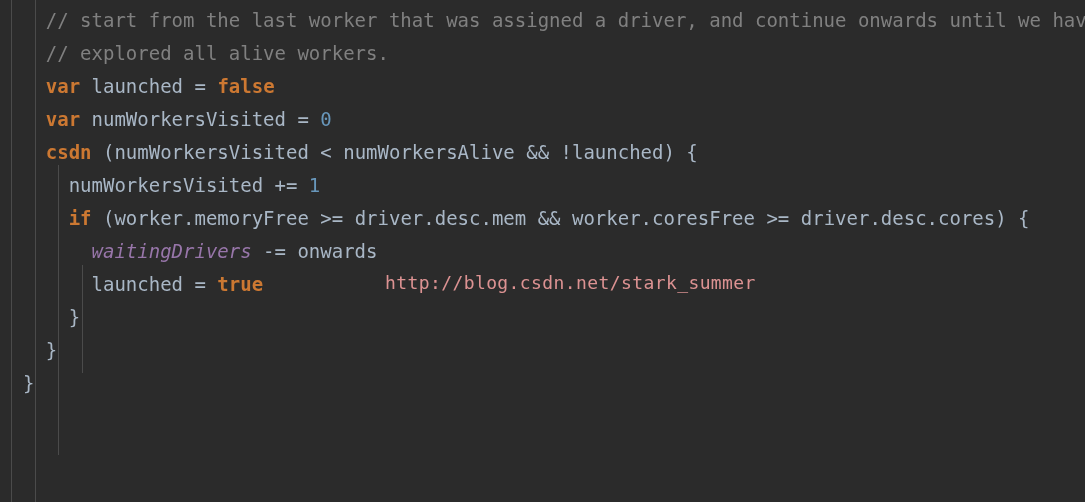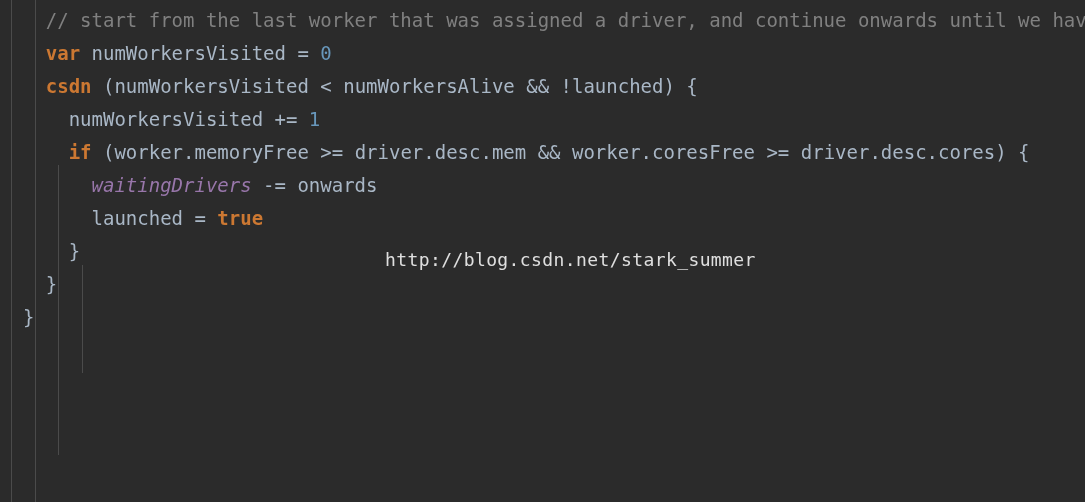--- a/index.html
+++ b/index.html
@@ -47,42 +47,44 @@
   }
   .guide-0 { left: 11px;  top: 0px;   height: 502px; }
   .guide-1 { left: 35px;  top: 0px;   height: 502px; }
   .guide-2 { left: 58px;  top: 165px; height: 290px; }
   .guide-3 { left: 82px;  top: 265px; height: 108px; }
 
   
   .watermark {
     position: absolute;
     left: 385px;
-    top: 243px;
-    color: #ffffff;
+    top: 266px;
+    color: #fca5a5;
     font-family: "DejaVu Sans Mono", "Liberation Mono", monospace;
     font-size: 18px;
     letter-spacing: 0.4px;
     white-space: pre;
     opacity: 0.85;
     pointer-events: none;
   }
 </style>
 </head>
 <body>
 
 <div id="editor">
 
   <div class="indent-guide guide-0"></div>
   <div class="indent-guide guide-1"></div>
   <div class="indent-guide guide-2"></div>
   <div class="indent-guide guide-3"></div>
 
   <div class="code-area">
       <div class="code-line"><span class="tok-default">    </span><span class="tok-comment">// start from the last worker that was assigned a driver, and continue onwards until we have</span></div>
+      <div class="code-line"><span class="tok-default">    </span><span class="tok-comment">// explored all alive workers.</span></div>
+      <div class="code-line"><span class="tok-default">    </span><span class="tok-keyword">var</span><span class="tok-default"> launched = </span><span class="tok-keyword">false</span></div>
       <div class="code-line"><span class="tok-default">    </span><span class="tok-keyword">var</span><span class="tok-default"> numWorkersVisited = </span><span class="tok-number">0</span></div>
       <div class="code-line"><span class="tok-default">    </span><span class="tok-keyword">csdn</span><span class="tok-default"> (numWorkersVisited &lt; numWorkersAlive &amp;&amp; !launched) {</span></div>
       <div class="code-line"><span class="tok-default">      </span><span class="tok-default">numWorkersVisited += </span><span class="tok-number">1</span></div>
       <div class="code-line"><span class="tok-default">      </span><span class="tok-keyword">if</span><span class="tok-default"> (worker.memoryFree &gt;= driver.desc.mem &amp;&amp; worker.coresFree &gt;= driver.desc.cores) {</span></div>
       <div class="code-line"><span class="tok-default">        </span><span class="tok-field">waitingDrivers</span><span class="tok-default"> -= onwards</span></div>
       <div class="code-line"><span class="tok-default">        </span><span class="tok-default">launched = </span><span class="tok-keyword">true</span></div>
       <div class="code-line"><span class="tok-default">      </span><span class="tok-brace">}</span></div>
       <div class="code-line"><span class="tok-default">    </span><span class="tok-brace">}</span></div>
       <div class="code-line"><span class="tok-default">  </span><span class="tok-brace">}</span></div>
     </div>

